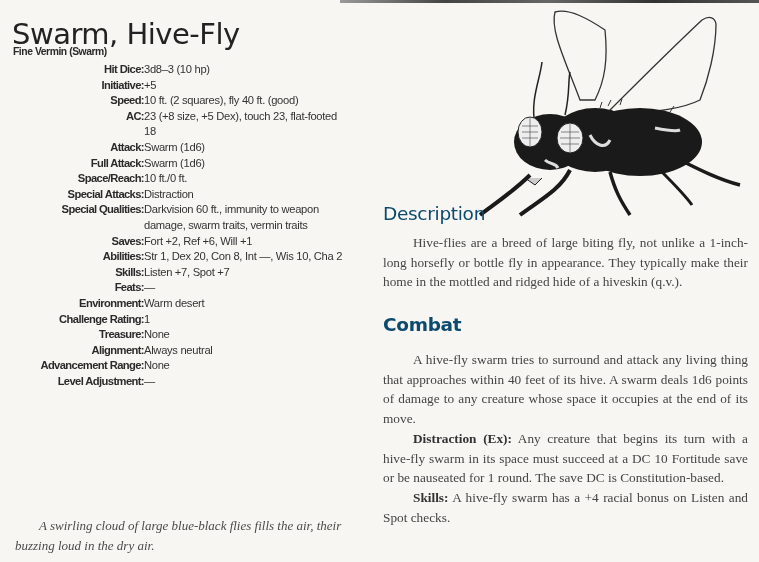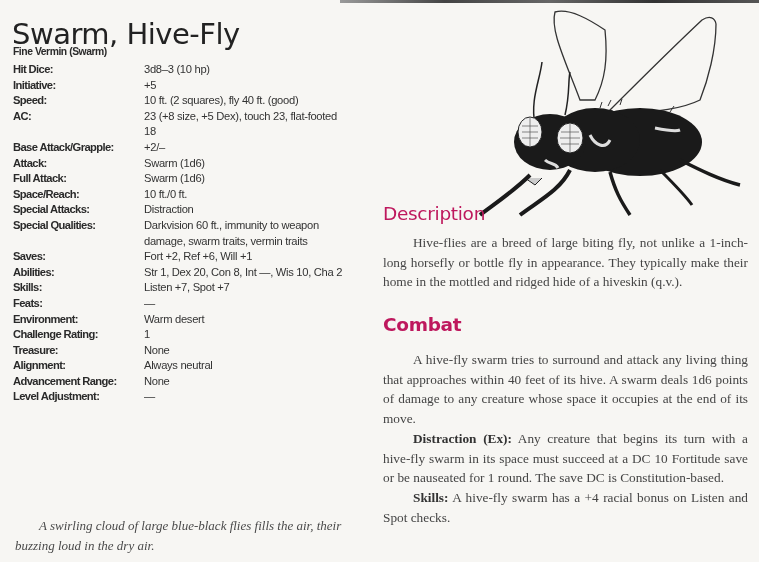--- a/index.html
+++ b/index.html
@@ -60,20 +60,21 @@
       padding: 0;
       vertical-align: top;
       line-height: 15.6px;
     }
     .stat-label {
       width: 131px;
       font-weight: 700;
       letter-spacing: -0.6px;
       color: #2a2a2a;
       white-space: nowrap;
+      text-align: right;
     }
     .stat-value {
       color: #333;
       letter-spacing: -0.3px;
     }
     .flavor {
       position: absolute;
       left: 13px;
       top: 514px;
       width: 335px;
@@ -91,21 +92,21 @@
       left: 470px;
       top: 0;
       width: 289px;
       height: 230px;
     }
     .section-heading {
       position: absolute;
       left: 383px;
       font-family: "DejaVu Sans", sans-serif;
       font-size: 18.5px;
-      color: #be185d;
+      color: #0c4a6e;
       margin: 0;
       font-weight: 400;
       letter-spacing: -0.3px;
     }
     .heading-description { top: 203px; }
     .heading-combat { top: 314px; font-weight: bold; }
     .body-text {
       position: absolute;
       left: 383px;
       width: 365px;
@@ -147,24 +148,20 @@
       </tr>
     <tr>
         <td class="stat-label">Speed:</td>
         <td class="stat-value">10 ft. (2 squares), fly 40 ft. (good)</td>
       </tr>
     <tr>
         <td class="stat-label">AC:</td>
         <td class="stat-value" style="padding-right:8px">23 (+8 size, +5 Dex), touch 23, flat-footed 18</td>
       </tr>
     <tr>
-        <td class="stat-label">Base Attack/Grapple:</td>
-        <td class="stat-value">+2/–</td>
-      </tr>
-    <tr>
         <td class="stat-label">Attack:</td>
         <td class="stat-value">Swarm (1d6)</td>
       </tr>
     <tr>
         <td class="stat-label">Full Attack:</td>
         <td class="stat-value">Swarm (1d6)</td>
       </tr>
     <tr>
         <td class="stat-label">Space/Reach:</td>
         <td class="stat-value">10 ft./0 ft.</td>

